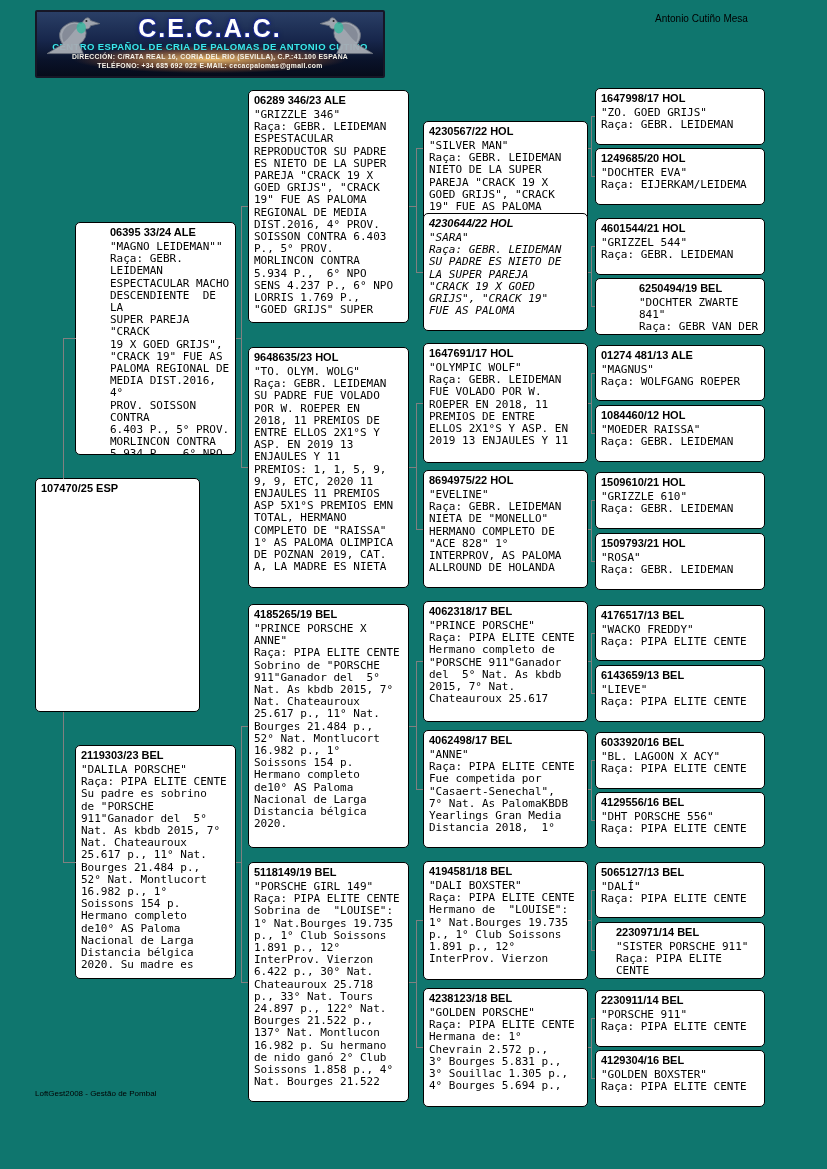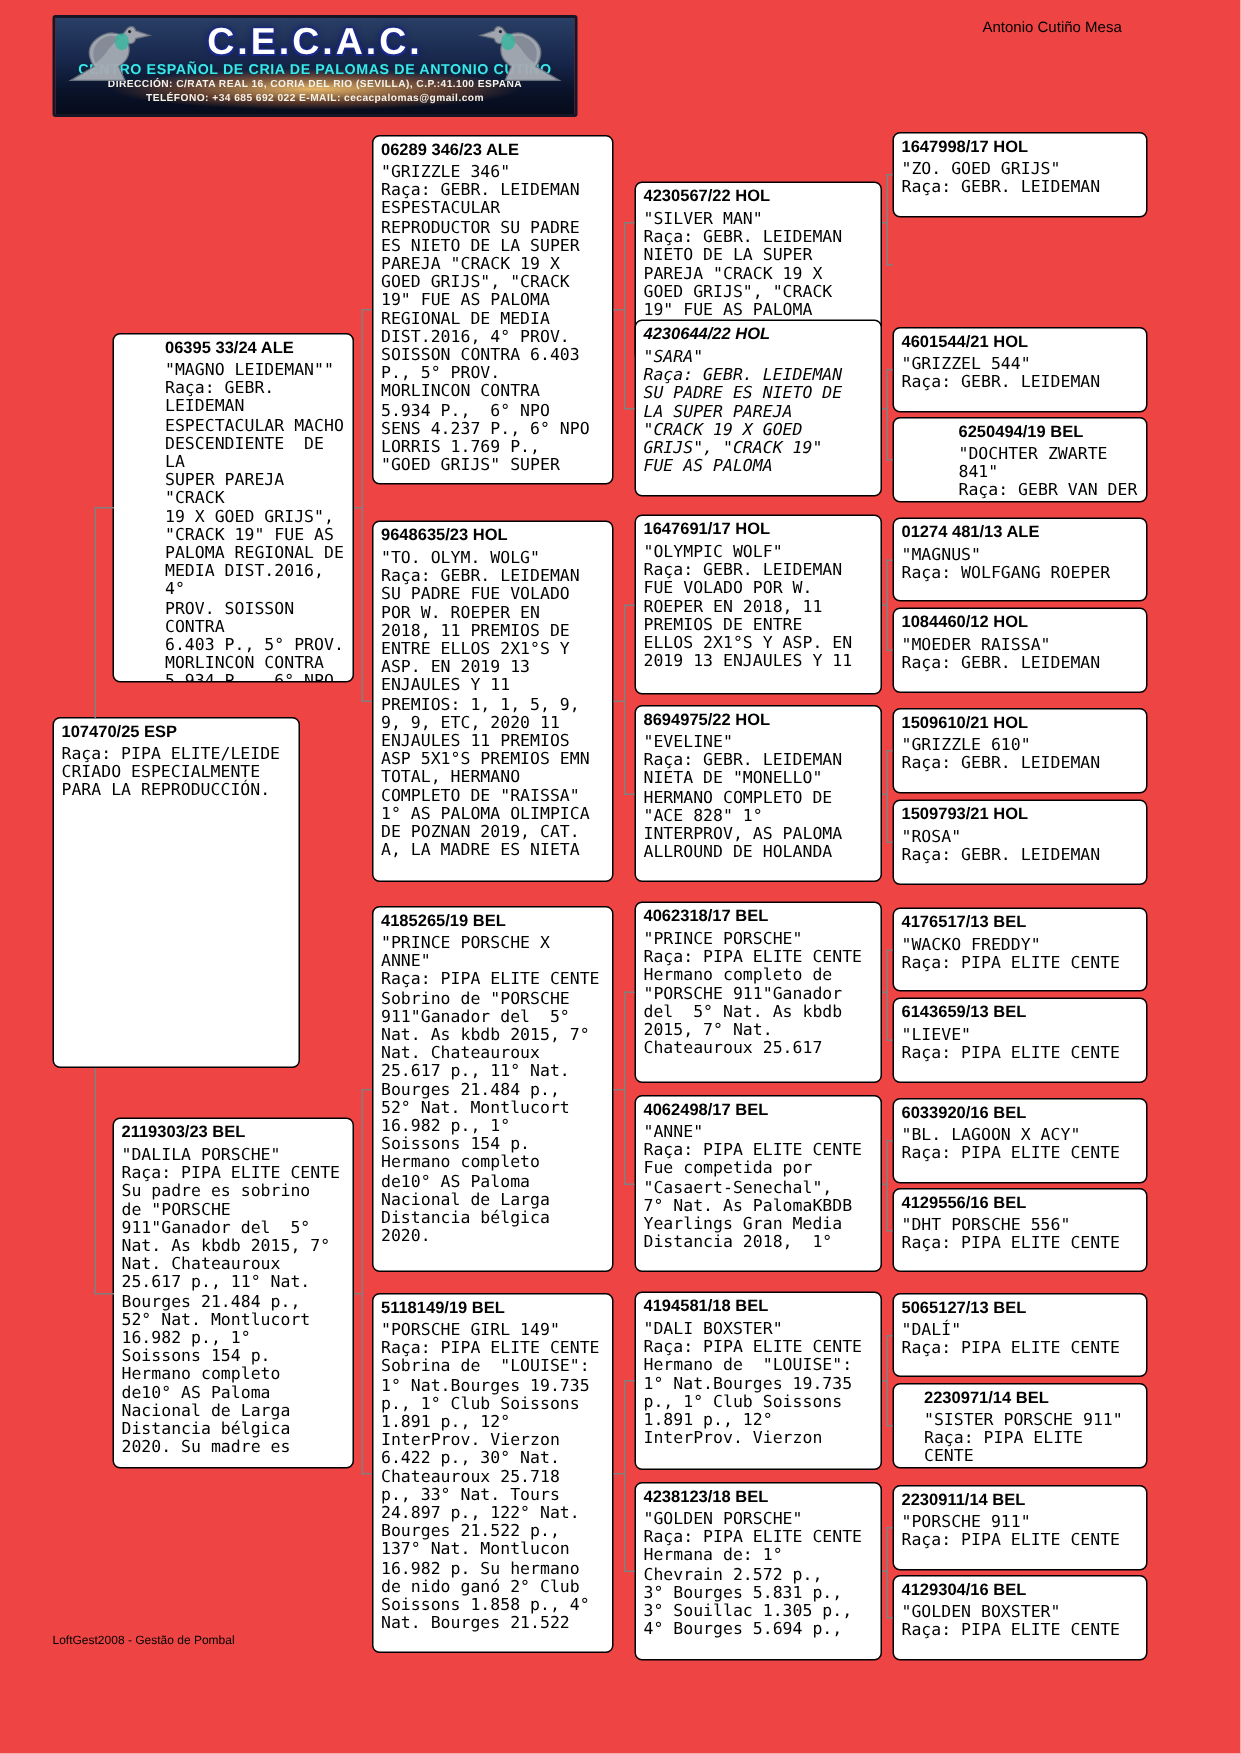--- a/index.html
+++ b/index.html
@@ -1,16 +1,16 @@
 <!DOCTYPE html>
 <html><head>
 <meta charset="utf-8">
 <style>
   html,body{margin:0;padding:0;background:#fff;}
-  #page{position:relative;width:827px;height:1169px;background:#ef4444;overflow:hidden;
+  #page{position:relative;width:827px;height:1169px;background:#0f766e;overflow:hidden;
         font-family:"Liberation Sans",sans-serif;}
   
   .banner{position:absolute;left:35px;top:10px;width:350px;height:68px;box-sizing:border-box;
     border:2px solid #161626;border-radius:2px;display:flex;flex-direction:column;align-items:center;
     background:
       radial-gradient(ellipse 55% 30% at 50% 74%, rgba(255,200,110,.9), rgba(255,140,60,.35) 45%, rgba(255,120,40,0) 72%),
       linear-gradient(180deg,#2a3f66 0%,#17264b 45%,#0a132a 75%,#060b1a 100%);}
   .banner-title{margin-top:3px;font-weight:bold;font-size:25px;line-height:26px;letter-spacing:2px;color:#fff;
     text-shadow:-1px -1px 0 #1b2a8a,1px -1px 0 #1b2a8a,-1px 1px 0 #1b2a8a,1px 1px 0 #1b2a8a,0 0 5px #0a1560;}
   .banner-sub{font-weight:bold;font-size:9.5px;line-height:11px;letter-spacing:.4px;color:#3ce6ee;
@@ -50,23 +50,20 @@
     </svg>
     <div class="banner-title">C.E.C.A.C.</div>
     <div class="banner-sub">CENTRO ESPAÑOL DE CRIA DE PALOMAS DE ANTONIO CUTIÑO</div>
     <div class="banner-line">DIRECCIÓN: C/RATA REAL 16, CORIA DEL RIO (SEVILLA), C.P.:41.100 ESPAÑA</div>
     <div class="banner-line">TELÉFONO: +34 685 692 022      E-MAIL: cecacpalomas@gmail.com</div>
   </div>
   <div class="owner">Antonio Cutiño Mesa</div>
 
   <div class="box" style="left:35px;top:478px;width:165px;height:234px;">
     <div class="ring">107470/25 ESP</div>
-    <div class="ptext">Raça: PIPA ELITE/LEIDE
-CRIADO ESPECIALMENTE
-PARA LA REPRODUCCIÓN.</div>
   </div>
 
   <div class="box" style="left:75px;top:222px;width:161px;height:233px;padding-left:34px;">
     <div class="ring">06395 33/24 ALE</div>
     <div class="ptext">"MAGNO LEIDEMAN""</div>
     <div class="ptext">Raça: GEBR. LEIDEMAN
 ESPECTACULAR MACHO
 DESCENDIENTE  DE LA
 SUPER PAREJA "CRACK
 19 X GOED GRIJS",
@@ -262,20 +259,25 @@
 Chevrain 2.572 p.,
 3° Bourges 5.831 p.,
 3° Souillac 1.305 p.,
 4° Bourges 5.694 p.,</div>
   </div>
 
   <div class="box" style="left:595px;top:88px;width:170px;height:57px;">
     <div class="ring">1647998/17 HOL</div>
     <div class="ptext">"ZO. GOED GRIJS"</div>
     <div class="ptext">Raça: GEBR. LEIDEMAN</div>
+  </div>
+  <div class="box" style="left:595px;top:148px;width:170px;height:57px;">
+    <div class="ring">1249685/20 HOL</div>
+    <div class="ptext">"DOCHTER EVA"</div>
+    <div class="ptext">Raça: EIJERKAM/LEIDEMA</div>
   </div>
   <div class="box" style="left:595px;top:218px;width:170px;height:57px;">
     <div class="ring">4601544/21 HOL</div>
     <div class="ptext">"GRIZZEL 544"</div>
     <div class="ptext">Raça: GEBR. LEIDEMAN</div>
   </div>
   <div class="box" style="left:595px;top:278px;width:170px;height:57px;padding-left:43px;">
     <div class="ring">6250494/19 BEL</div>
     <div class="ptext">"DOCHTER ZWARTE 841"</div>
     <div class="ptext">Raça: GEBR VAN DER BRA</div>

